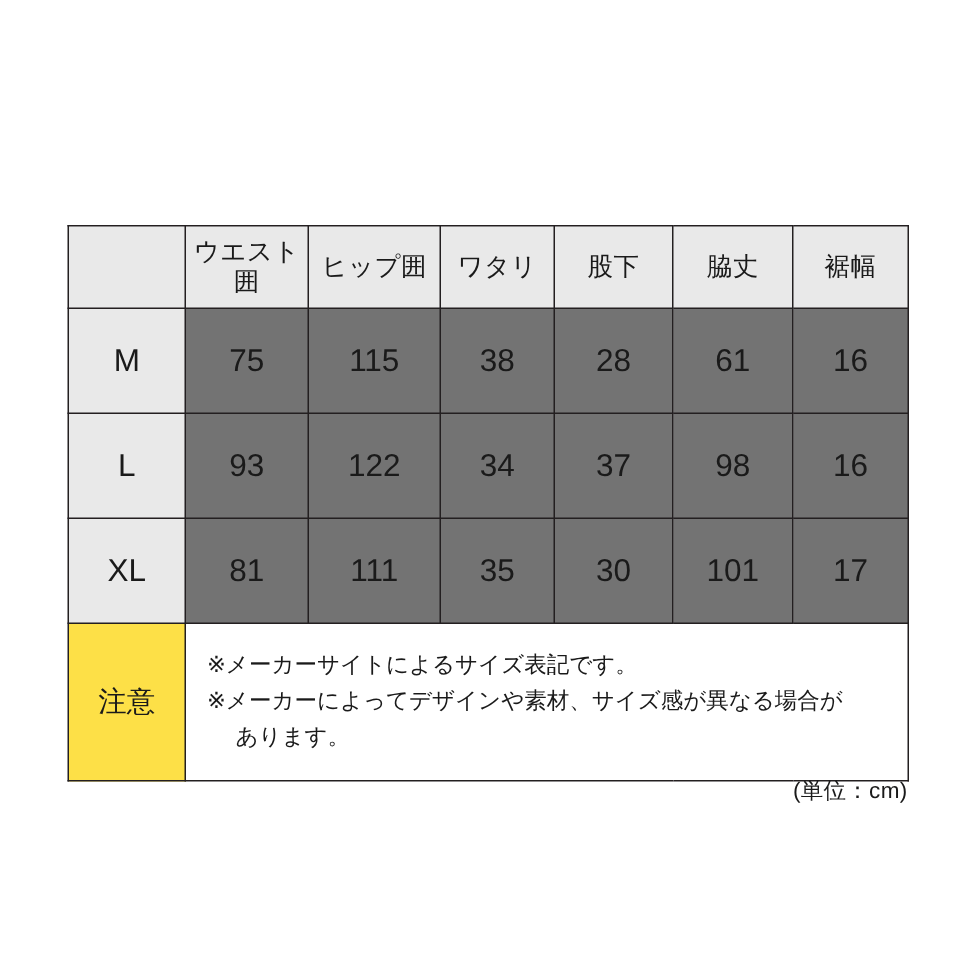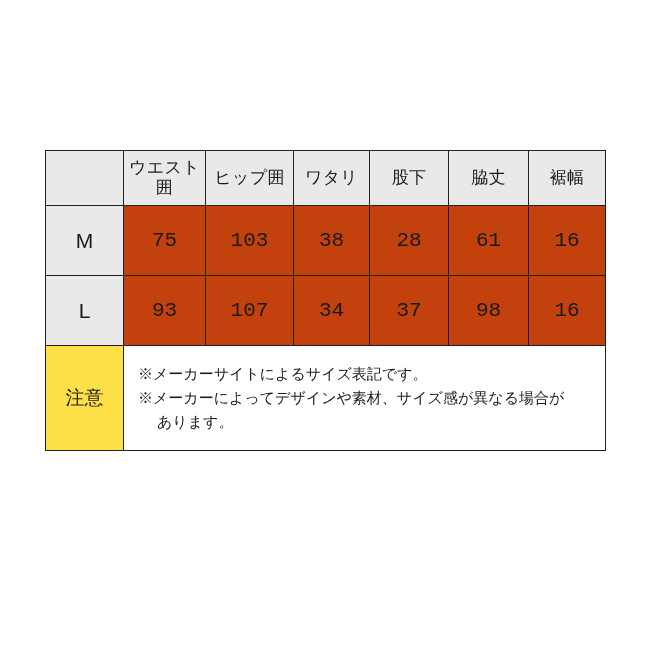--- a/index.html
+++ b/index.html
@@ -69,41 +69,39 @@
   
   tr.data-row td {
     height: 69px;
     font-size: 21px;
   }
   tr.data-row td.size-name {
     background: #e9e9e9;
     font-size: 21px;
   }
   tr.data-row td.val {
-    background: #c2410c;
-    font-family: Liberation Mono, monospace;
+    background: #737373;
   }
 
   
   tr.note-row td.note-label {
     background: #fde047;
     height: 104px;
     font-size: 19px;
   }
   tr.note-row td.note-body {
     background: #ffffff;
     text-align: left;
     padding: 13px 10px 13px 14px;
     font-size: 15px;
     line-height: 1.62;
   }
   .note-line {
     display: block;
     white-space: nowrap;
-    font-family: Liberation Serif, serif;
   }
   .note-line.indent {
     padding-left: 19px;
   }
   .unit-note {
     position: absolute;
     left: 45px;
     top: 518px;
     width: 560px;
     text-align: right;
@@ -135,44 +133,54 @@
           <td>ヒップ囲</td>
           <td>ワタリ</td>
           <td>股下</td>
           <td>脇丈</td>
           <td>裾幅</td>
         </tr>
 
         <tr class="data-row">
           <td class="size-name">M</td>
           <td class="val">75</td>
-          <td class="val">103</td>
+          <td class="val">115</td>
           <td class="val">38</td>
           <td class="val">28</td>
           <td class="val">61</td>
           <td class="val">16</td>
         </tr>
 
         <tr class="data-row">
           <td class="size-name">L</td>
           <td class="val">93</td>
-          <td class="val">107</td>
+          <td class="val">122</td>
           <td class="val">34</td>
           <td class="val">37</td>
           <td class="val">98</td>
           <td class="val">16</td>
         </tr>
 
+        <tr class="data-row">
+          <td class="size-name">XL</td>
+          <td class="val">81</td>
+          <td class="val">111</td>
+          <td class="val">35</td>
+          <td class="val">30</td>
+          <td class="val">101</td>
+          <td class="val">17</td>
+        </tr>
 
         <tr class="note-row">
           <td class="note-label">注意</td>
           <td class="note-body" colspan="6">
             <span class="note-line">※メーカーサイトによるサイズ表記です。</span>
             <span class="note-line">※メーカーによってデザインや素材、サイズ感が異なる場合が</span>
             <span class="note-line indent">あります。</span>
           </td>
         </tr>
       </tbody>
     </table>
   </div>
 
+  <div class="unit-note">(単位：cm)</div>
 
 </div>
 
 </body></html>

